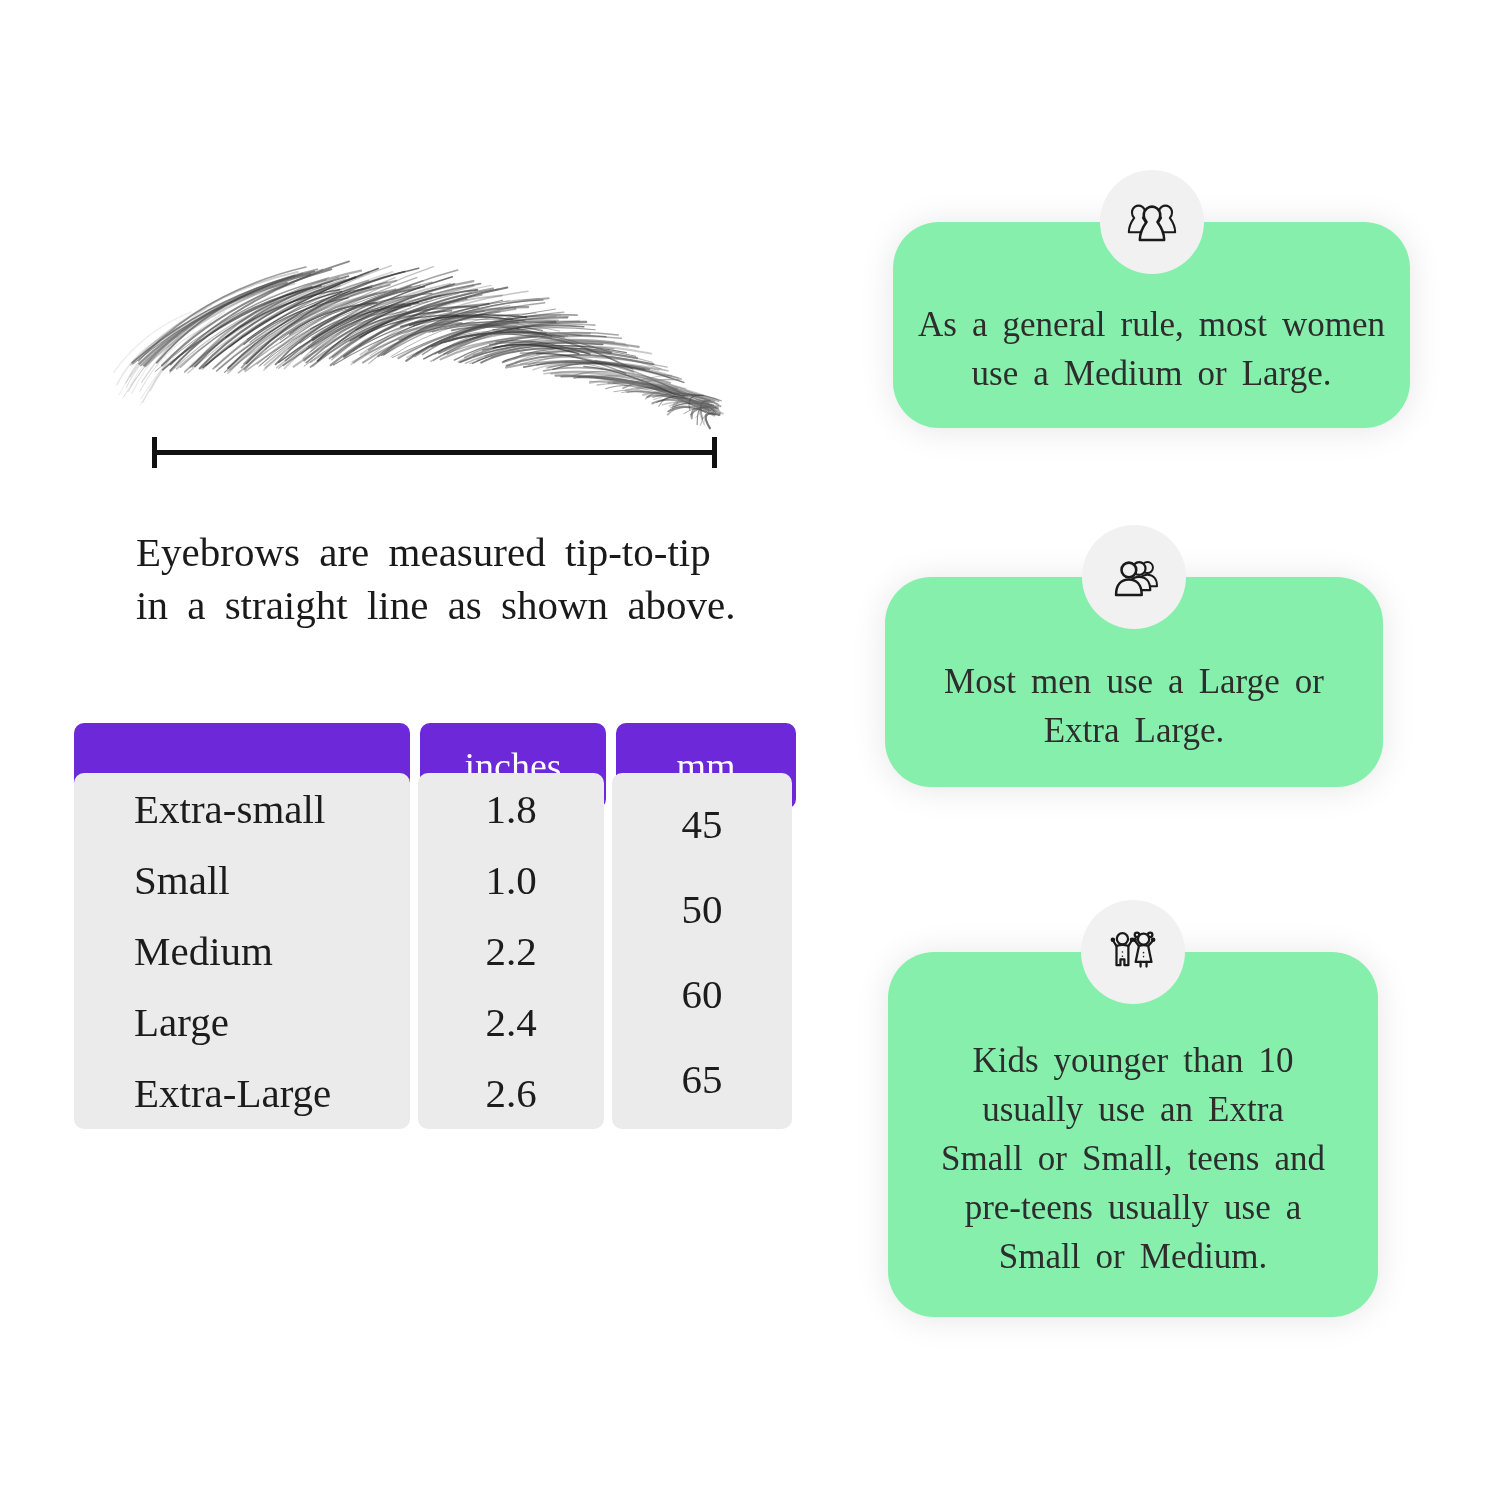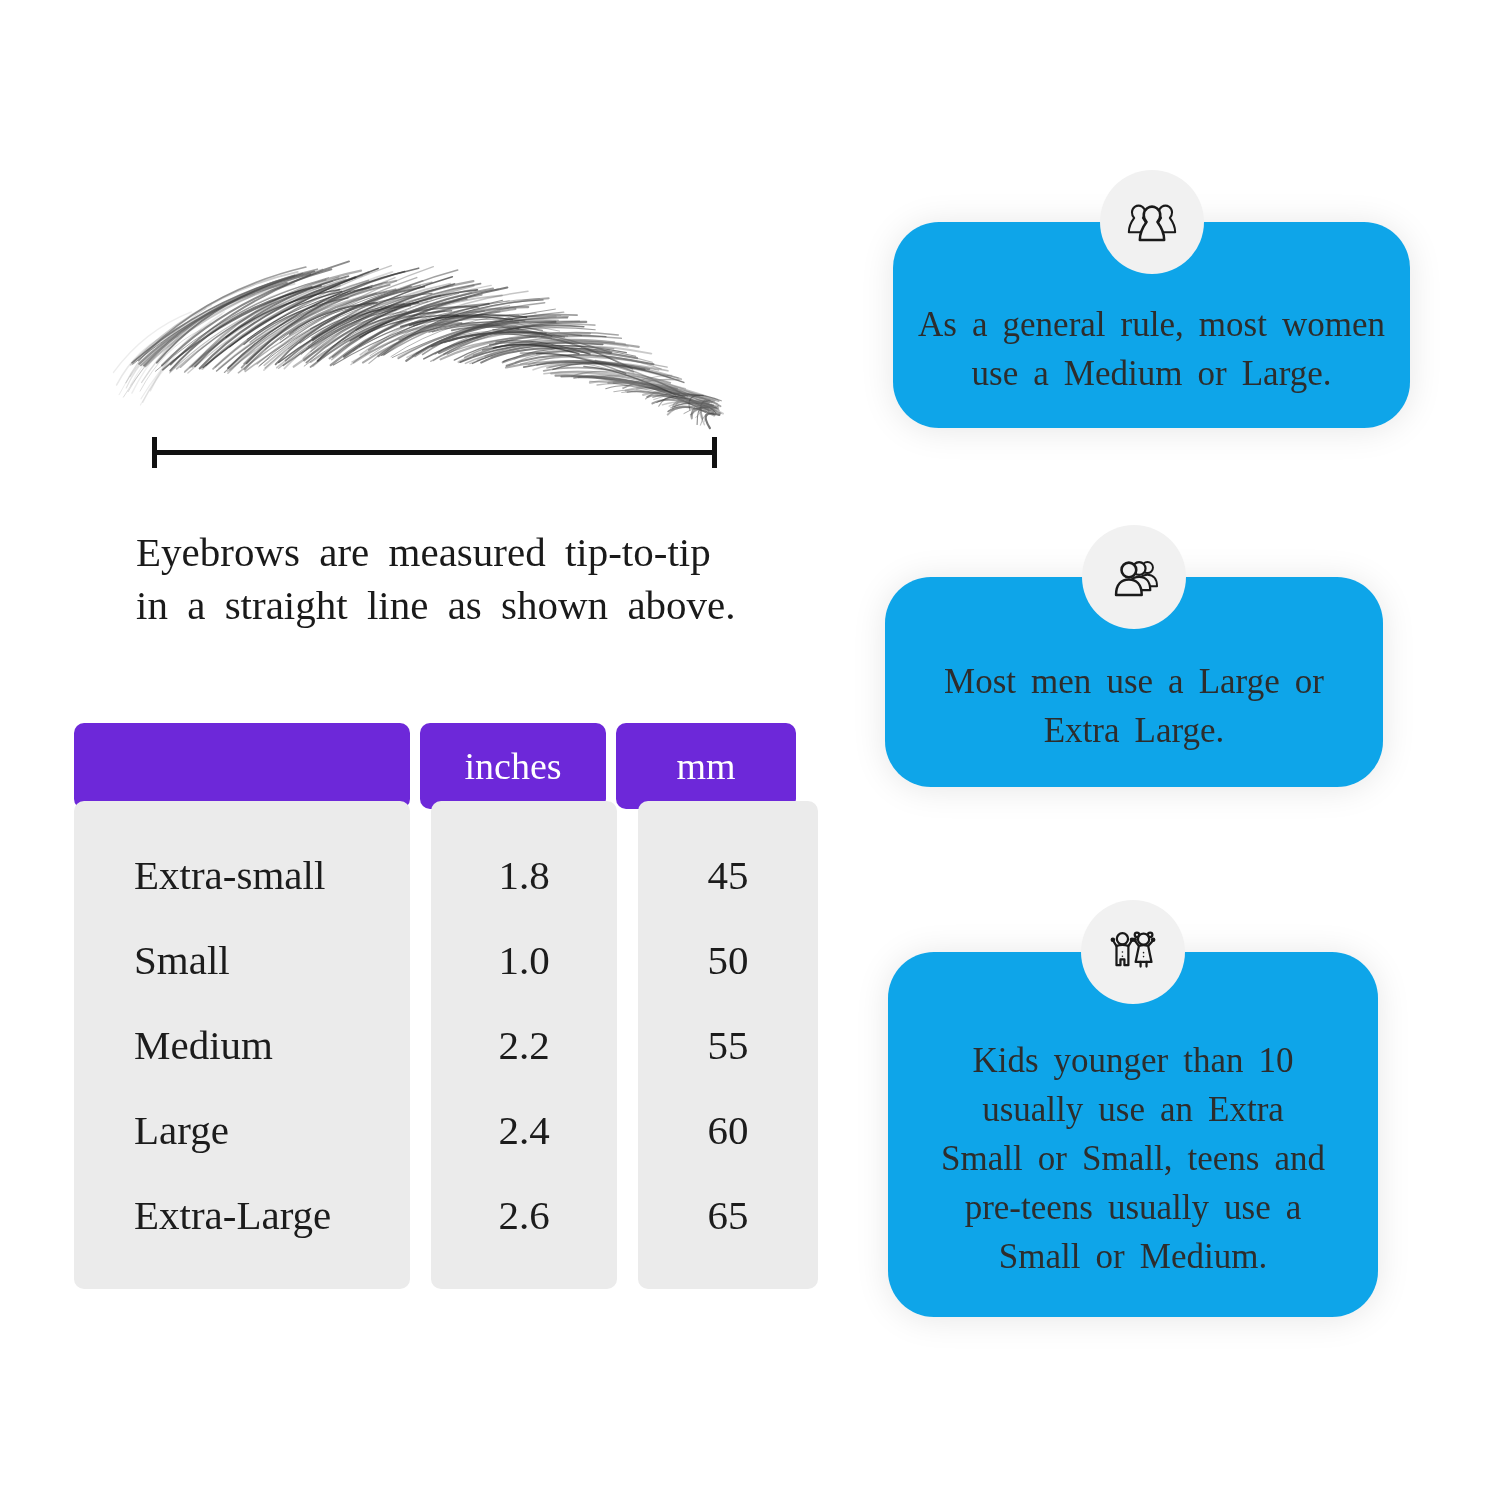--- a/index.html
+++ b/index.html
@@ -16,40 +16,40 @@
   .cap-right{left:712px;}
   
   .caption{
     position:absolute;left:136px;top:526px;
     font-size:41px;line-height:53px;white-space:pre-line;
     word-spacing:.22em;color:#1a1a1a;
   }
   
   .thead,.tbody{position:absolute;left:74px;display:flex;}
   .thead{top:723px;height:86px;gap:10px;}
-  .tbody{top:801px;height:488px;gap:21px;}
+  .tbody{top:773px;height:356px;gap:8px;}
   .hcell{
     background:#6d28d9;color:#fff;border-radius:10px;
     display:flex;align-items:center;justify-content:center;
     font-size:38px;
   }
   .bcol{
     background:#ebebeb;border-radius:10px;
     display:flex;flex-direction:column;justify-content:center;
     padding:0;box-sizing:border-box;font-size:41px;color:#1c1c1c;
   }
   .c1{width:336px;}
   .c2{width:186px;}
   .c3{width:180px;}
   .bcell{height:85px;display:flex;align-items:center;}
   .bcol.c1 .bcell{padding-left:60px;}
   .bcol.c2 .bcell,.bcol.c3 .bcell{justify-content:center;}
   
   .card{
-    position:absolute;background:#0ea5e9;border-radius:46px;
+    position:absolute;background:#86efac;border-radius:46px;
     box-shadow:0 2px 34px rgba(0,0,0,.10);
     display:flex;align-items:center;justify-content:center;
   }
   .card1{left:893px;top:222px;width:517px;height:206px;}
   .card2{left:885px;top:577px;width:498px;height:210px;}
   .card3{left:888px;top:952px;width:490px;height:365px;align-items:center;}
   .card-text{
     padding-top:48px;text-align:center;white-space:pre-line;
     font-size:35px;line-height:49px;color:#2d2d2d;word-spacing:.18em;
   }
@@ -357,21 +357,20 @@
     <div class="bcol c2">
       <div class="bcell">1.8</div>
       <div class="bcell">1.0</div>
       <div class="bcell">2.2</div>
       <div class="bcell">2.4</div>
       <div class="bcell">2.6</div>
     </div>
     <div class="bcol c3">
       <div class="bcell">45</div>
       <div class="bcell">50</div>
-      <div class="bcell">55</div>
       <div class="bcell">60</div>
       <div class="bcell">65</div>
     </div>
   </div>
 
   <div class="card card1">
     <div class="icon-circle">
       <svg width="64" height="64" viewBox="-50 -50 100 100" xmlns="http://www.w3.org/2000/svg">
         <g transform="translate(-21,-4) scale(0.8)">
           <path class="fl" d="M -19,25 C -19,11 -13,3 -8.5,-3 C -14.5,-8.5 -14.5,-19.5 -7.5,-24.5 C -3,-27.5 3,-27.5 7.5,-24.5 C 14.5,-19.5 14.5,-8.5 8.5,-3 C 13,3 19,11 19,25 Z"></path>

